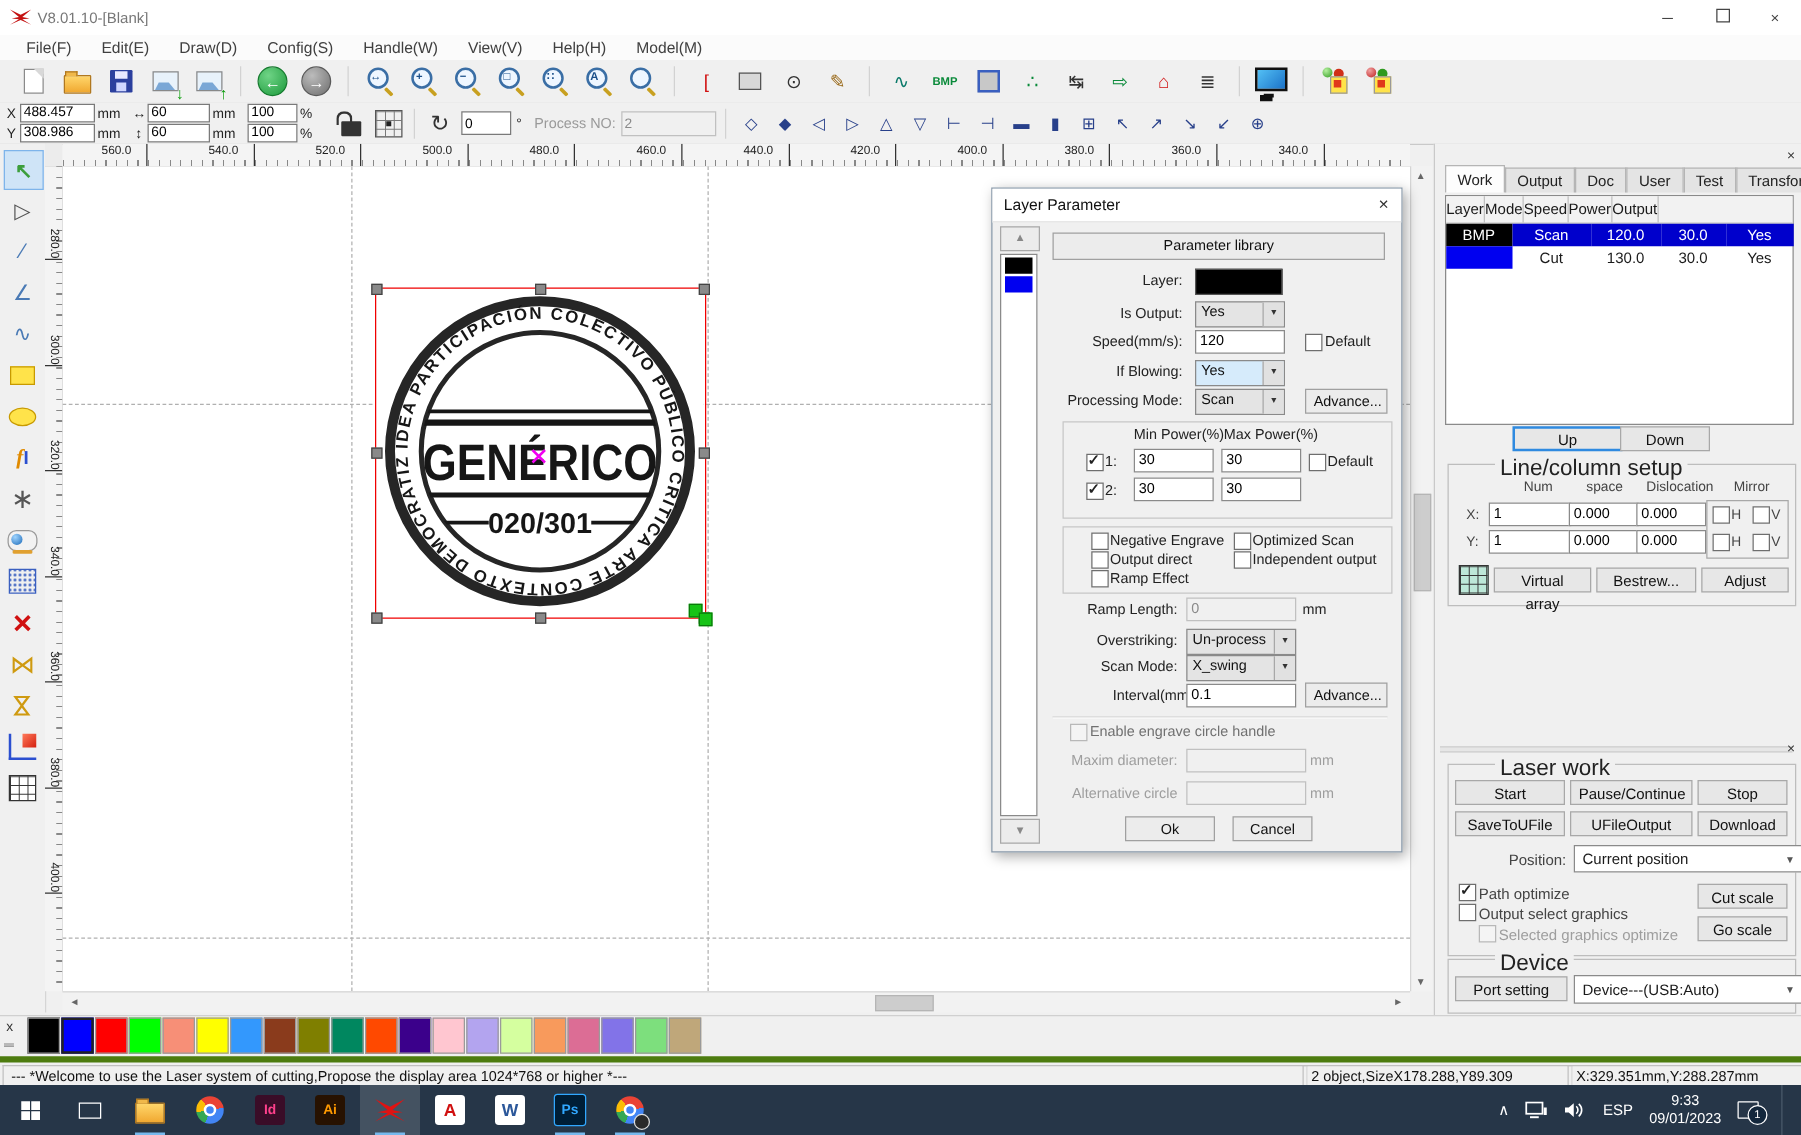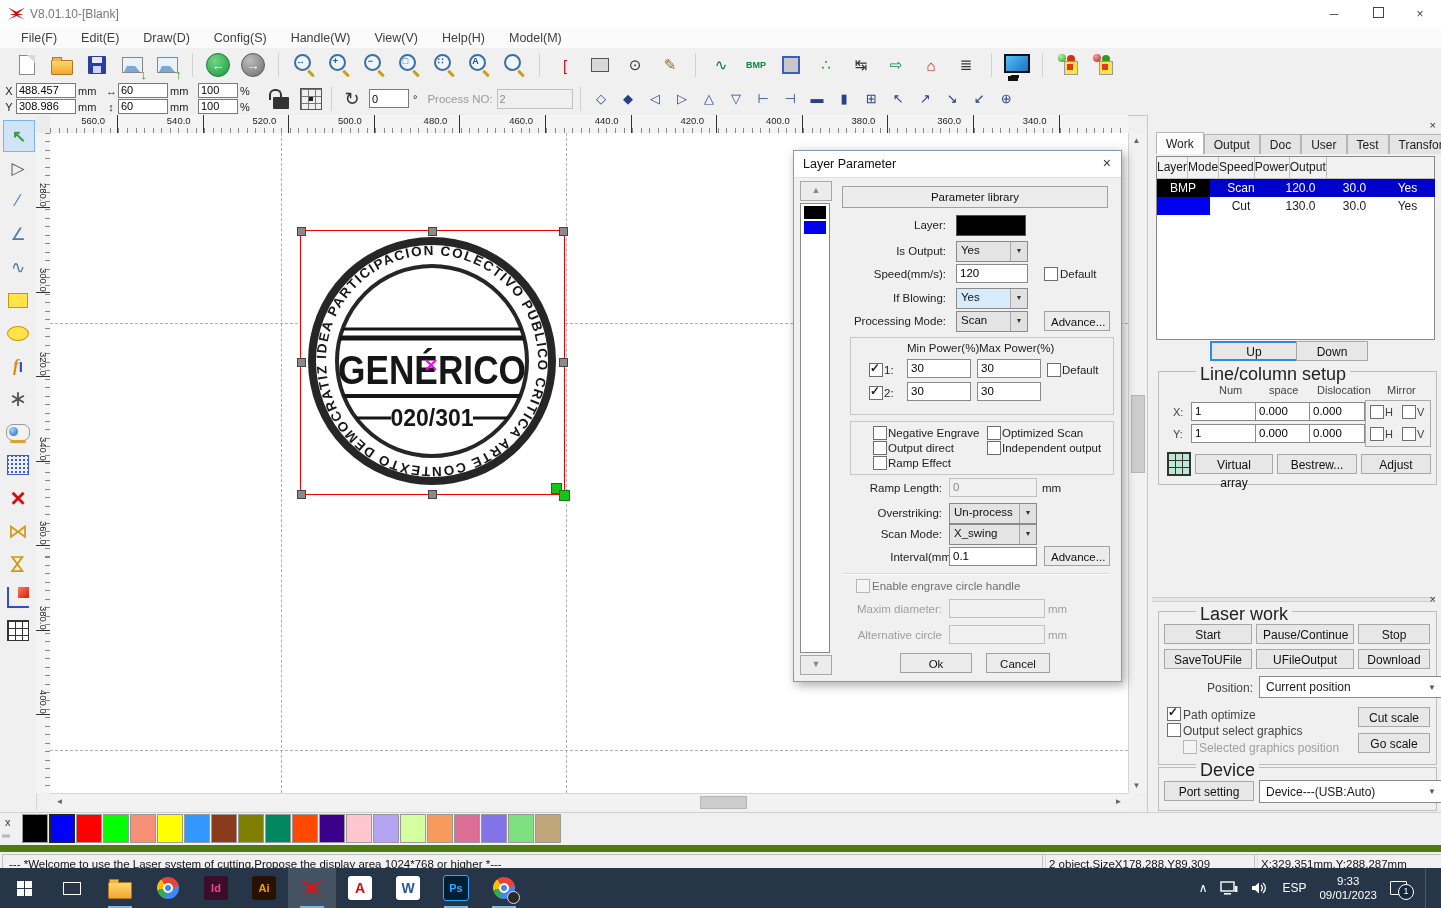--- a/index.html
+++ b/index.html
@@ -153,21 +153,21 @@
   .dgroup{position:absolute;border:1px solid #c6c6c6;}
   .dunit{position:absolute;font-size:11.5px;color:#222;}
   .dunit.dis{color:#9e9e9e;}
   .dsep{position:absolute;height:1px;background:#d8d8d8;border-bottom:1px solid #fff;}
   
   #paletterow{left:0;top:812px;width:1441px;height:33px;background:#f0f0f0;border-top:1px solid #d0d0d0;}
   #swatches{position:absolute;left:22px;top:1px;display:flex;gap:1px;}
   .sw{width:26px;height:29px;border:1px solid #9a9a9a;box-sizing:border-box;}
   .sw.sel{border:2px solid #222;}
   
-  #statusbar{left:0;top:845px;width:1441px;height:23px;background:#f0f0f0;border-top:7px solid #4d7c0f;font-size:11.5px;}
+  #statusbar{left:0;top:845px;width:1441px;height:23px;background:#f0f0f0;border-top:5px solid #4d7c0f;font-size:11.5px;}
   .sseg{position:absolute;top:2px;height:18px;line-height:18px;border:1px solid #d8d8d8;border-top-color:#c0c0c0;border-left-color:#c0c0c0;padding-left:6px;color:#111;overflow:hidden;white-space:nowrap;}
   
   #taskbar{left:0;top:868px;width:1441px;height:40px;background:#263648;display:flex;align-items:center;}
   .slot{width:48px;height:40px;display:flex;align-items:center;justify-content:center;position:relative;flex:none;}
   .slot.active{background:rgba(255,255,255,.14);}
   .openline{position:absolute;bottom:0;left:12px;width:24px;height:2px;background:#76b9ed;}
   .winlogo{width:15px;height:15px;display:grid;grid-template-columns:7px 7px;grid-template-rows:7px 7px;gap:1px;}
   .winlogo span{background:#fff;}
   .tviconA{width:16px;height:11px;border:1.5px solid #fff;}
   .appsq{width:24px;height:24px;border-radius:3px;display:flex;align-items:center;justify-content:center;font-size:11px;font-weight:bold;}
@@ -641,21 +641,21 @@
       <span>Current position</span>
         <span class="ch">▼</span>
     </div>
     <span class="cb" style="position:absolute;left:8px;top:95px">
         <span class="tick">✓</span>
       </span>
     <span class="px" style="left:24px;top:96px;font-size:12px">Path optimize</span>
     <span class="cb" style="position:absolute;left:8px;top:111px"></span>
     <span class="px" style="left:24px;top:112px;font-size:12px">Output select graphics</span>
     <span class="cb dis" style="position:absolute;left:24px;top:128px"></span>
-    <span class="px" style="left:40px;top:129px;font-size:12px;color:#9e9e9e">Selected graphics position</span>
+    <span class="px" style="left:40px;top:129px;font-size:12px;color:#9e9e9e">Selected graphics optimize</span>
     <button class="pbtn" style="left:199px;top:95px;width:72px;position:absolute">Cut scale</button>
     <button class="pbtn" style="left:199px;top:121px;width:72px;position:absolute">Go scale</button>
   </div>
 
   <div class="gb" style="left:10px;top:652px;width:277px;height:42px">
     <span class="glabel">Device</span>
     <button class="pbtn" style="left:5px;top:13px;width:90px;position:absolute">Port setting</button>
     <div class="wsel" style="left:100px;top:12px;width:170px;height:21px">
       <span>Device---(USB:Auto)</span>
         <span class="ch">▼</span>

